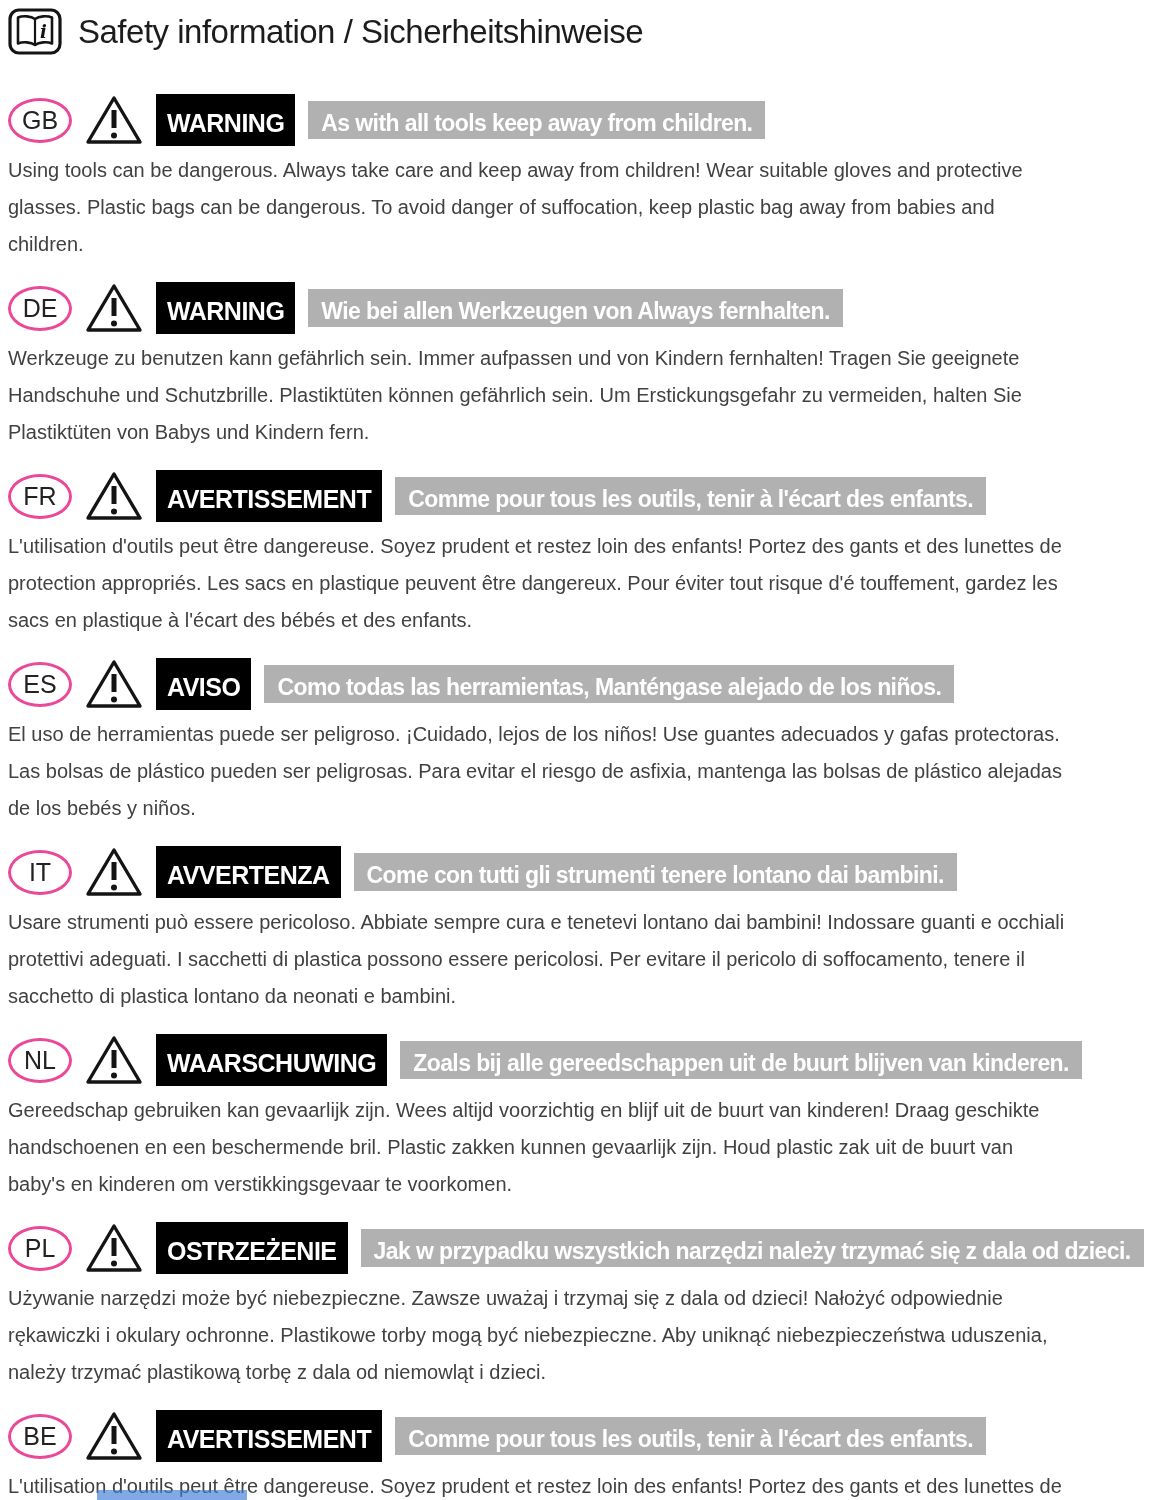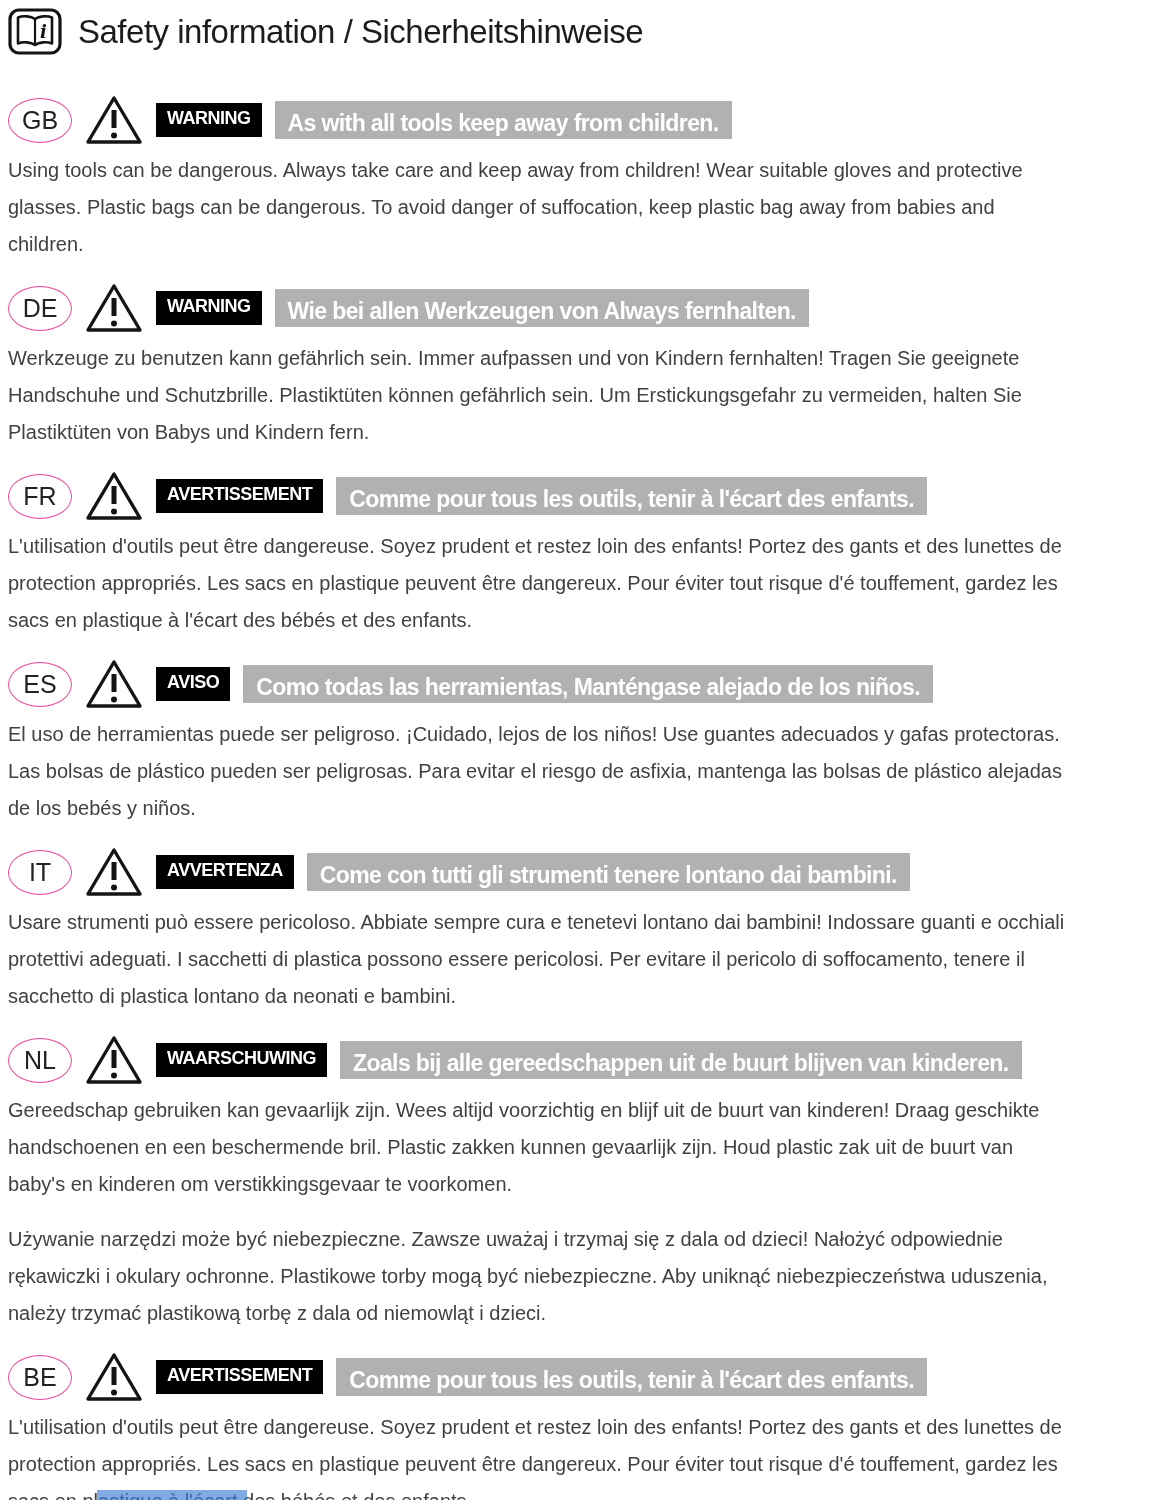--- a/index.html
+++ b/index.html
@@ -30,39 +30,39 @@
   .badge-row {
     display: flex;
     align-items: center;
     gap: 13px;
     height: 54px;
   }
   .lang-badge {
     flex: 0 0 auto;
     width: 64px;
     height: 45px;
-    border: 1px solid #ec4899;
+    border: 3px solid #ec4899;
     border-radius: 50%;
     display: flex;
     align-items: center;
     justify-content: center;
     font-size: 25px;
     color: #222;
     box-sizing: border-box;
     background: #fff;
   }
   .warn-triangle { flex: 0 0 auto; display: flex; align-items: center; }
   .warn-label {
     flex: 0 0 auto;
     background: var(--label-bg, #000);
     color: var(--label-text, #fff);
     font-weight: bold;
-    font-size: 18px;
+    font-size: 25px;
     letter-spacing: -0.5px;
-    padding: 5px 11px 8px;
+    padding: 15px 11px 8px;
     white-space: nowrap;
   }
   .headline {
     flex: 0 0 auto;
     background: var(--headline-bg, #b1b1b1);
     color: var(--headline-text, #fff);
     font-weight: bold;
     font-size: 23px;
     letter-spacing: -0.6px;
     padding: 9px 13px 2px;
@@ -194,20 +194,32 @@
             <circle cx="29" cy="41.5" r="3" fill="#141414"></circle>
           </svg>
       </span>
       <span class="warn-label">WAARSCHUWING</span>
       <span class="headline">Zoals bij alle gereedschappen uit de buurt blijven van kinderen.</span>
     </div>
     <p class="body-text">Gereedschap gebruiken kan gevaarlijk zijn. Wees altijd voorzichtig en blijf uit de buurt van kinderen! Draag geschikte handschoenen en een beschermende bril. Plastic zakken kunnen gevaarlijk zijn. Houd plastic zak uit de buurt van baby's en kinderen om verstikkingsgevaar te voorkomen.</p>
   </section>
 
   <section class="lang-section">
+    <div class="badge-row">
+      <span class="lang-badge">PL</span>
+      <span class="warn-triangle">
+        <svg width="58" height="52" viewBox="0 0 58 52">
+            <path d="M29 4 L55 48 L3 48 Z" fill="none" stroke="#141414" stroke-width="3.4" stroke-linejoin="round"></path>
+            <line x1="29" y1="16" x2="29" y2="34" stroke="#141414" stroke-width="5"></line>
+            <circle cx="29" cy="41.5" r="3" fill="#141414"></circle>
+          </svg>
+      </span>
+      <span class="warn-label">OSTRZEŻENIE</span>
+      <span class="headline">Jak w przypadku wszystkich narzędzi należy trzymać  się  z dala od dzieci.</span>
+    </div>
     <p class="body-text">Używanie narzędzi może być  niebezpieczne. Zawsze uważaj i trzymaj się  z dala od dzieci! Nałożyć odpowiednie rękawiczki i okulary ochronne. Plastikowe torby mogą  być  niebezpieczne. Aby uniknąć niebezpieczeństwa uduszenia, należy trzymać  plastikową  torbę  z dala od niemowląt i dzieci.</p>
   </section>
 
   <section class="lang-section">
     <div class="badge-row">
       <span class="lang-badge">BE</span>
       <span class="warn-triangle">
         <svg width="58" height="52" viewBox="0 0 58 52">
             <path d="M29 4 L55 48 L3 48 Z" fill="none" stroke="#141414" stroke-width="3.4" stroke-linejoin="round"></path>
             <line x1="29" y1="16" x2="29" y2="34" stroke="#141414" stroke-width="5"></line>

